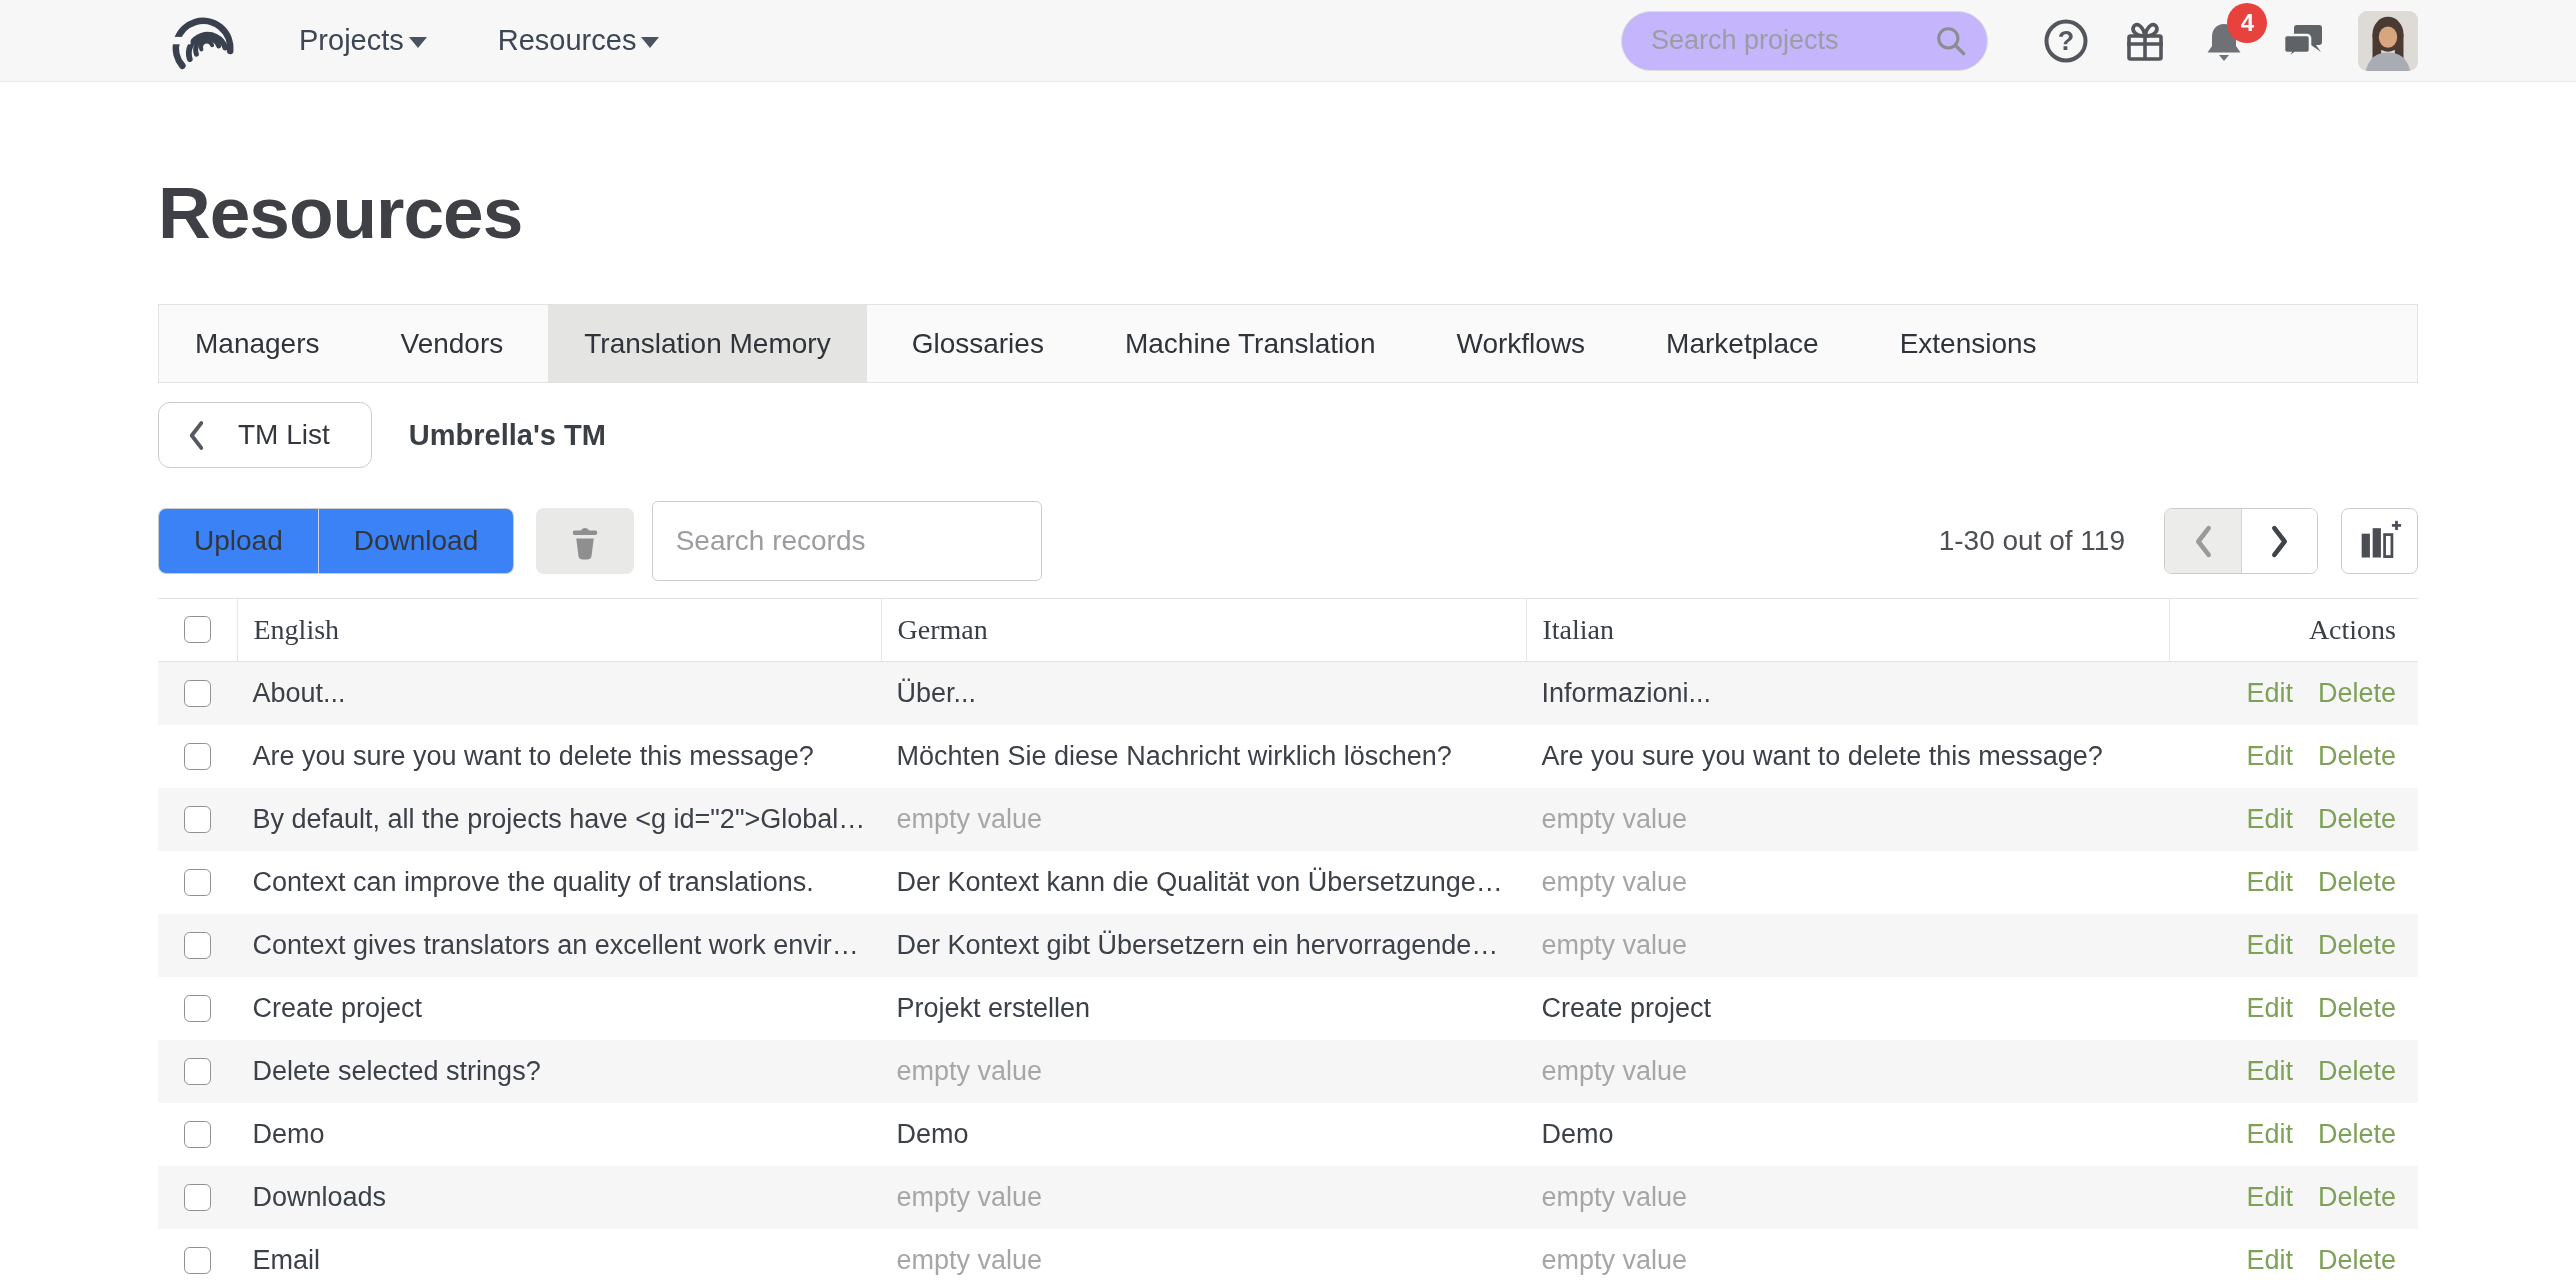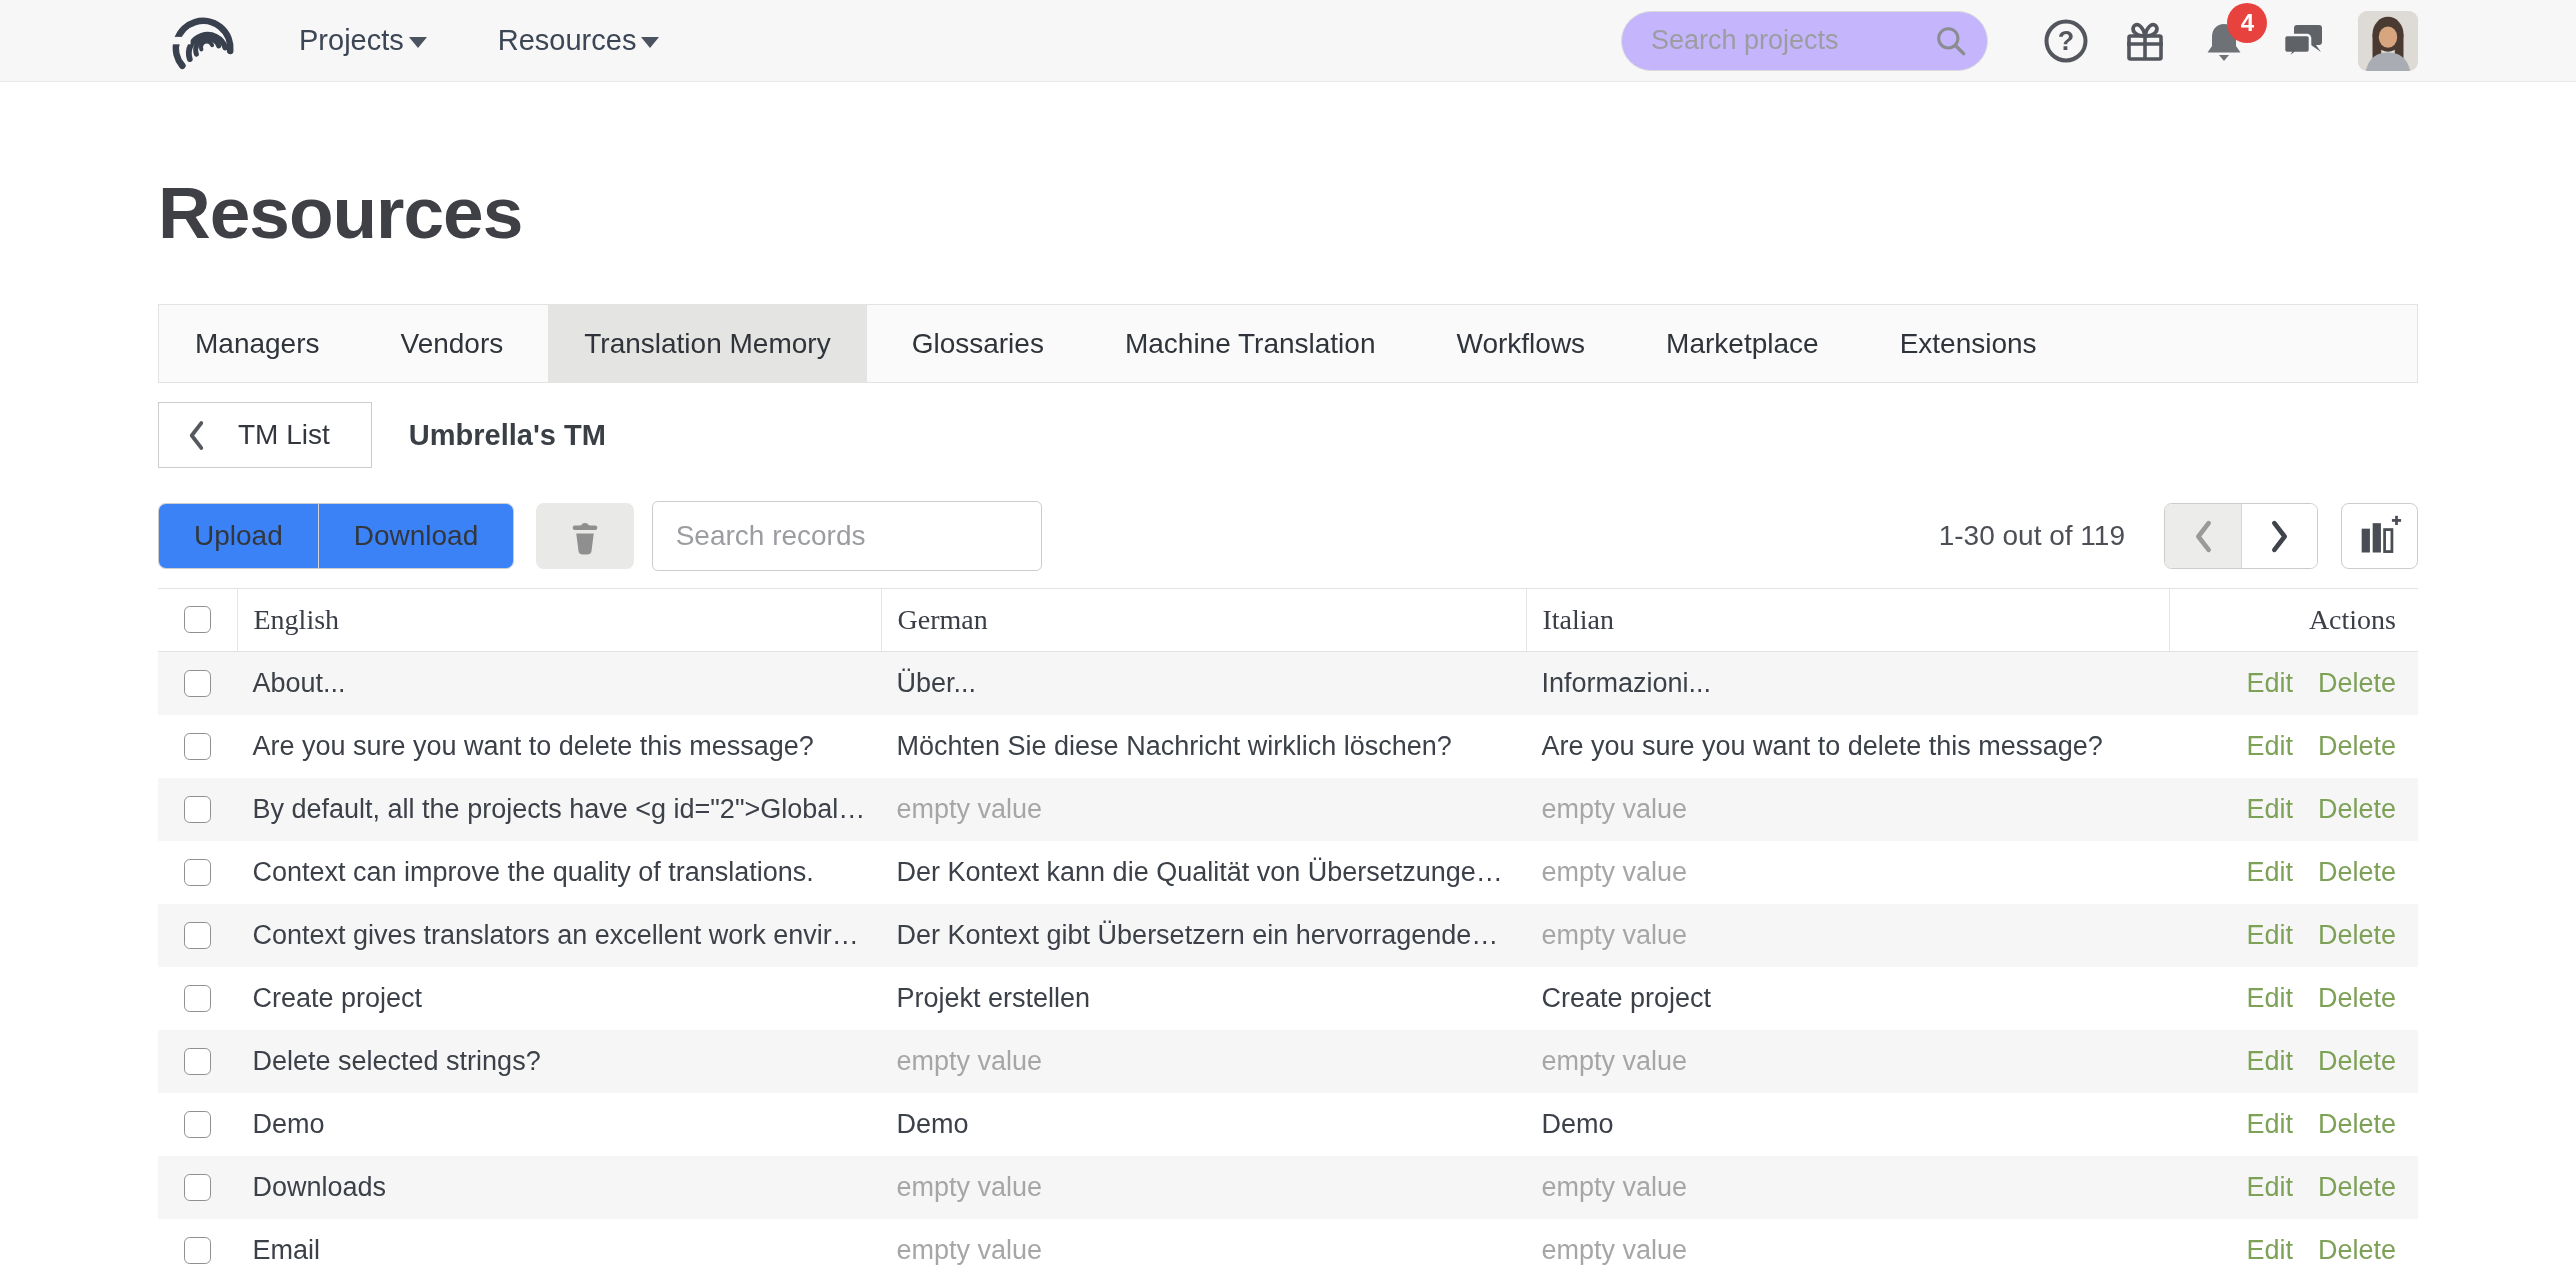--- a/index.html
+++ b/index.html
@@ -30,32 +30,32 @@
   
   .page-title { font-size:73px; font-weight:600; color:#3f4045; margin:89px 0 0 0; letter-spacing:-1px; }
 
   
   .tabs { margin-top:50px; height:79px; background:#fafafa; border:1px solid #e3e3e3; display:flex;gap:9px; }
   .tab { padding:0 36px; line-height:77px; font-size:28px; color:#2f333a; cursor:pointer; white-space:nowrap; }
   .tab.active { background:#e4e4e2; }
 
   
   .breadcrumb-row { margin-top:19.3px; display:flex; align-items:center; }
-  .back-btn { height:66px; border:1px solid #cccccc; border-radius:0; background:#fff; display:flex; align-items:center;
+  .back-btn { height:66px; border:1px solid #cccccc; border-radius:12px; background:#fff; display:flex; align-items:center;
     padding:0 41px 0 27px; gap:31px; font-size:28px; color:#33373d; cursor:pointer; }
   .tm-title { font-size:29px; font-weight:bold; color:#3a3e45; margin-left:37px; }
 
   
   .toolbar { margin-top:33px; display:flex; align-items:center; }
   .btn-group { display:flex; border:1px solid #cbcbcb; border-radius:7.7px; overflow:hidden; background:#fff; height:66px; }
   .btn-group .btn { padding:0 35px; font-size:28px; line-height:64px; color:#33373d; cursor:pointer; background:#3b82f6; border:none; font-family:inherit; }
   .btn-group .btn + .btn { border-left:1px solid #d4d4d4; }
   .trash-btn { width:98px; height:66px; background:#e9e9e7; border:none; border-radius:7.7px; margin-left:22px;
     display:flex; align-items:center; justify-content:center; cursor:pointer; }
-  .search-records { margin-left:17.4px; width:390px; height:70px; border:1px solid #cbcbcb; border-radius:5.8px;
+  .search-records { margin-left:17.4px; width:390px; height:80px; border:1px solid #cbcbcb; border-radius:5.8px;
     font-size:28px; padding:0 23px; color:#55585e; font-family:inherit; outline:none; background:#fff; }
   .pagination-text { font-size:28px; color:#4c4f55; margin-right:39px;text-align:center; }
   .pager { display:flex; border:1px solid #cbcbcb; border-radius:7.7px; overflow:hidden; height:66px; }
   .pager-btn { width:76px; display:flex; align-items:center; justify-content:center; background:#fff; cursor:pointer; }
   .pager-btn + .pager-btn { border-left:1px solid #d4d4d4; }
   .pager-btn.disabled { background:#ececea; cursor:default; }
   .cols-btn { width:77px; height:66px; margin-left:23px; border:1px solid #cbcbcb; border-radius:7.7px; background:#fff;
     display:flex; align-items:center; justify-content:center; cursor:pointer; }
 
   

